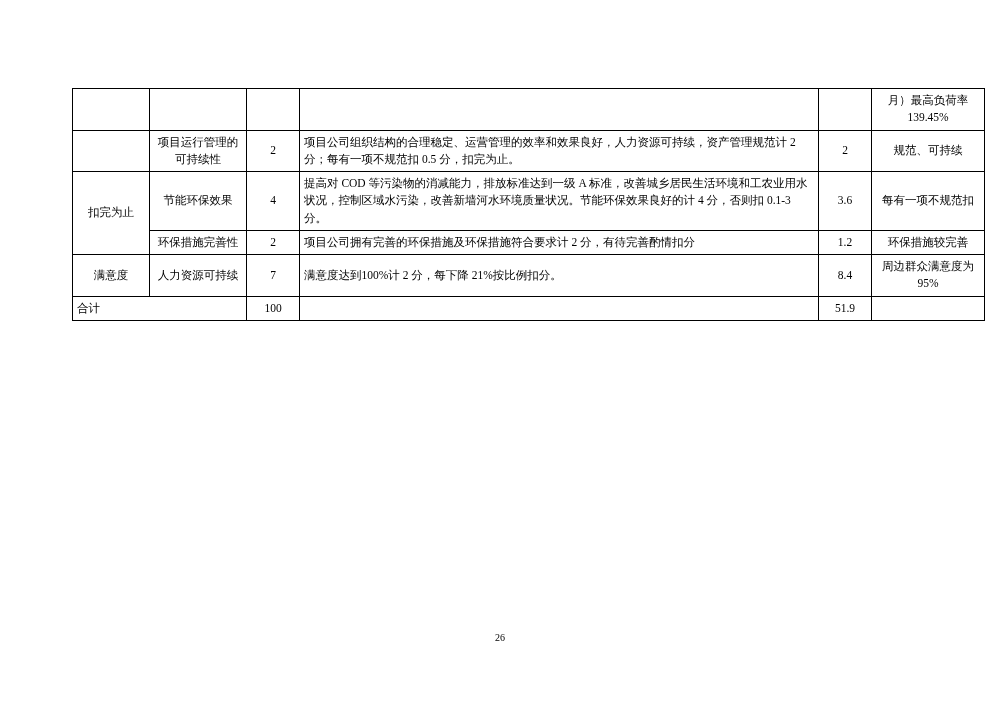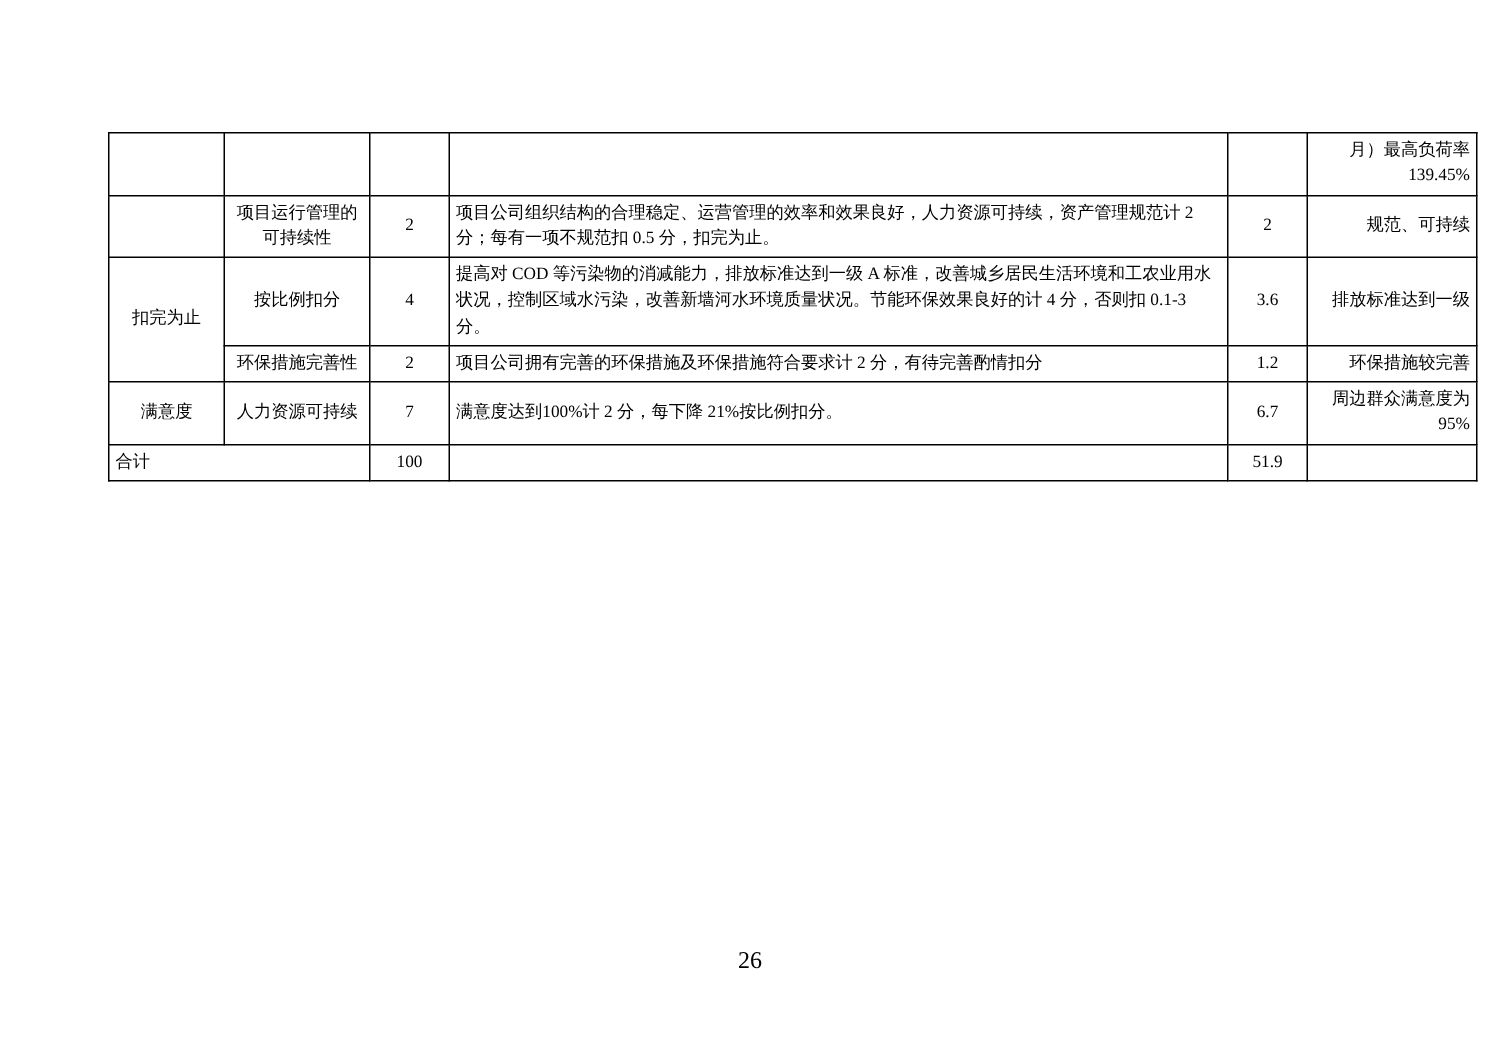--- a/index.html
+++ b/index.html
@@ -62,42 +62,42 @@
     line-height: 1.6;
     padding: 4px 6px;
     margin-left: 36px;
   }
   td.c-val {
     text-align: center;
     width: 44px;
     font-size: 11px;
   }
   td.c-note {
-    text-align: right;
+    text-align: center;
     width: 104px;
     font-size: 11.5px;
     line-height: 1.5;
   }
   td.empty-cell {
     padding: 0;
   }
   .row-top td {
     height: 30px;
   }
   .total-label {
     text-align: left;
     font-size: 11.5px;
   }
   .page-number {
     position: absolute;
     left: 0;
     top: 632px;
     width: 1000px;
     text-align: center;
-    font-size: 16px;
+    font-size: 10px;
     font-family: "Liberation Serif", "DejaVu Serif", serif;
     color: #000;
   }
 </style>
 </head>
 <body>
 
 <div class="page">
 
   <div class="table-wrap">
@@ -117,41 +117,41 @@
           <td class="c-cat"></td>
           <td class="c-item">项目运行管理的可持续性</td>
           <td class="c-score">2</td>
           <td class="c-desc">项目公司组织结构的合理稳定、运营管理的效率和效果良好，人力资源可持续，资产管理规范计 2 分；每有一项不规范扣 0.5 分，扣完为止。</td>
           <td class="c-val">2</td>
           <td class="c-note">规范、可持续</td>
         </tr>
 
         <tr>
           <td class="c-cat" rowspan="2">扣完为止</td>
-          <td class="c-item">按比例扣分</td>
+          <td class="c-item">节能环保效果</td>
           <td class="c-score">4</td>
           <td class="c-desc">提高对 COD 等污染物的消减能力，排放标准达到一级 A 标准，改善城乡居民生活环境和工农业用水状况，控制区域水污染，改善新墙河水环境质量状况。节能环保效果良好的计 4 分，否则扣 0.1-3 分。</td>
           <td class="c-val">3.6</td>
-          <td class="c-note">排放标准达到一级</td>
+          <td class="c-note">每有一项不规范扣</td>
         </tr>
 
         <tr>
           <td class="c-item">环保措施完善性</td>
           <td class="c-score">2</td>
           <td class="c-desc">项目公司拥有完善的环保措施及环保措施符合要求计 2 分，有待完善酌情扣分</td>
           <td class="c-val">1.2</td>
           <td class="c-note">环保措施较完善</td>
         </tr>
 
         <tr>
           <td class="c-cat">满意度</td>
           <td class="c-item">人力资源可持续</td>
           <td class="c-score">7</td>
           <td class="c-desc">满意度达到100%计 2 分，每下降 21%按比例扣分。</td>
-          <td class="c-val">6.7</td>
+          <td class="c-val">8.4</td>
           <td class="c-note">周边群众满意度为95%</td>
         </tr>
 
         <tr>
           <td class="total-label" colspan="2">合计</td>
           <td class="c-score">100</td>
           <td class="c-desc"></td>
           <td class="c-val">51.9</td>
           <td class="c-note"></td>
         </tr>

